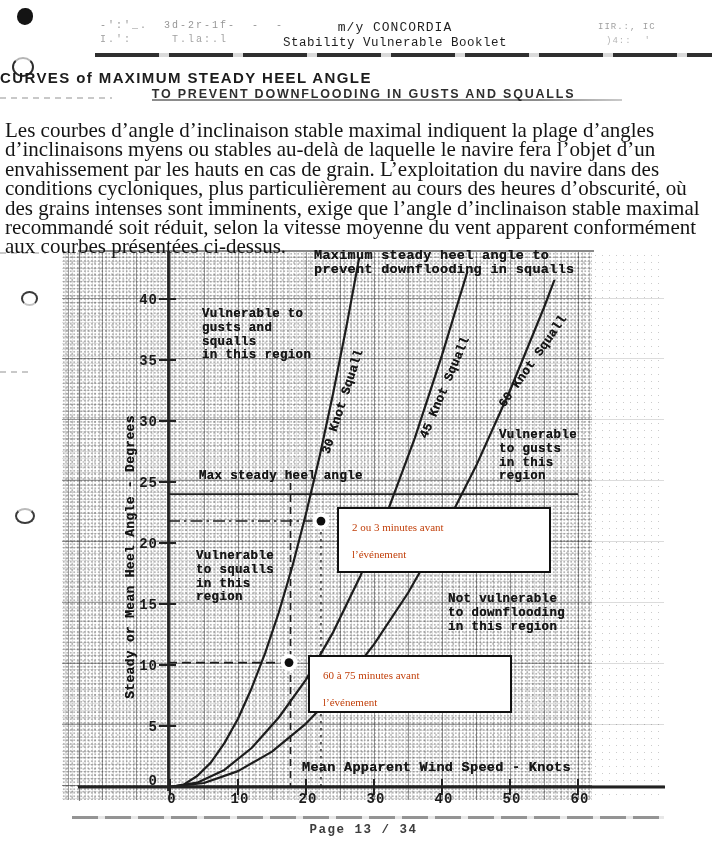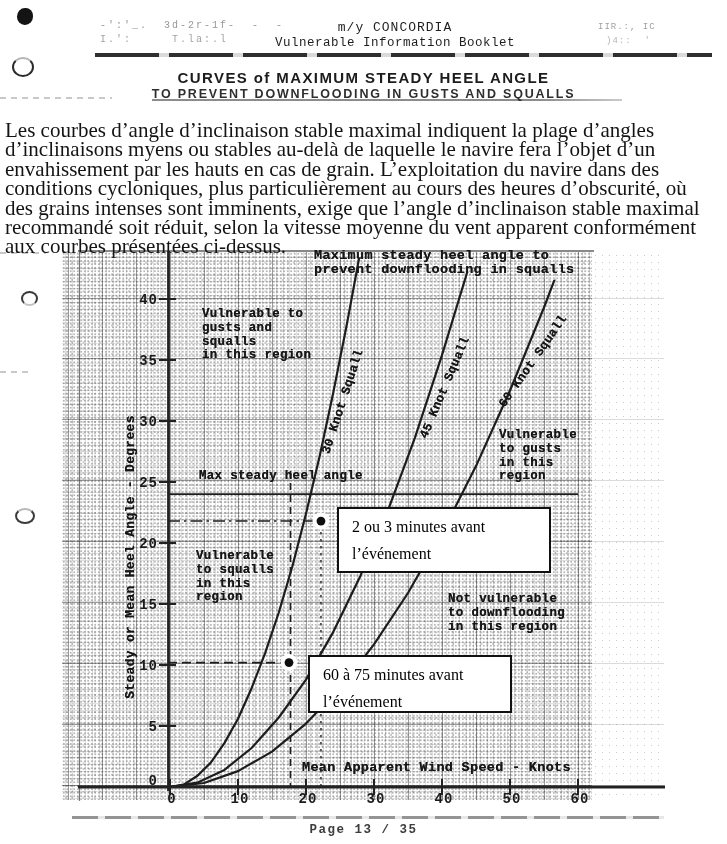--- a/index.html
+++ b/index.html
@@ -21,21 +21,21 @@
   .stamp-r1 { left:598px; top:22px; font-size:9px; letter-spacing:1px; opacity:.45; }
   .stamp-r2 { left:606px; top:36px; font-size:9px; letter-spacing:1px; opacity:.35; }
   .header-center { position:absolute; left:230px; top:20px; width:330px; text-align:center;
                    font-family:"Liberation Mono", monospace; font-weight:normal; color:#1f1f1f; }
   .header-center .vessel  { font-size:13px; letter-spacing:1px; }
   .header-center .booklet { font-size:12.5px; letter-spacing:.5px; margin-top:1px; }
   .header-rule { position:absolute; left:95px; top:53px; width:617px; height:3.5px;
                  background:repeating-linear-gradient(90deg,#2f2f2f 0 64px, rgba(47,47,47,.18) 64px 74px); }
 
   
-  .title1 { position:absolute; left:0; top:69px; width:727px; text-align:center;
+  .title1 { position:absolute; left:0; top:69px; width:727px; text-align:left;
             font-weight:bold; font-size:15px; letter-spacing:1.4px; color:#1c1c1c; }
   .title2 { position:absolute; left:0; top:87px; width:727px; text-align:center;
             font-weight:bold; font-size:12.5px; letter-spacing:1.8px; color:#2e2e2e; }
   .title-smudge { position:absolute; left:152px; top:99px; width:470px; height:2px;
                   background:linear-gradient(90deg, rgba(45,45,45,.55) 0 82%, rgba(45,45,45,.25) 100%); }
 
   
   .intro { position:absolute; left:5px; top:121px; width:714px;
            font-family:"Liberation Serif", serif; font-size:21px; line-height:19.4px;
            color:#141414; }
@@ -77,22 +77,22 @@
   .gust2  { left:199px; top:496px; }
   .xaxis-title { left:302px; top:761px; font-size:13.5px; }
   .y-title { left:131px; top:557px; transform:translate(-50%,-50%) rotate(-90deg);
              font-size:13px; }
   .curve-lbl { transform-origin:center; }
   .lbl-30 { left:344px; top:402px; transform:translate(-50%,-50%) rotate(-72deg); }
   .lbl-45 { left:446px; top:388px; transform:translate(-50%,-50%) rotate(-67deg); }
   .lbl-60 { left:534px; top:362px; transform:translate(-50%,-50%) rotate(-55deg); }
 
   .callout { position:absolute; background:#ffffff; border:2px solid #111;
-             font-family:"Liberation Serif", serif; font-size:16px; line-height:26.5px;
-             color:#000000; white-space:pre; padding:5px 0 0 13px; box-sizing:border-box; }
+             font-family:"Liberation Serif", serif; font-size:11px; line-height:26.5px;
+             color:#c2410c; white-space:pre; padding:5px 0 0 13px; box-sizing:border-box; }
   .callout1 { left:337px; top:507px; width:214px; height:66px; }
   .callout2 { left:308px; top:655px; width:204px; height:58px; }
 
   
   .footer { position:absolute; left:0; top:823px; width:727px; text-align:center;
             font-family:"Liberation Mono", monospace; font-weight:bold; font-size:12.5px;
             letter-spacing:1.5px; color:#3d3d3d; }
 </style>
 </head>
 <body>
@@ -104,21 +104,21 @@
   <div class="punch-ring2"></div>
   <div class="punch-ring3"></div>
   <div class="dashrow dr1"></div>
   <div class="dashrow dr2"></div>
   <div class="dashrow dr3"></div>
 
   <div class="stamp stamp-l1">-':'_.  3d-2r-1f-  -  -</div>
   <div class="stamp stamp-l2">I.':     T.la:.l</div>
   <div class="header-center">
     <div class="vessel">m/y CONCORDIA</div>
-    <div class="booklet">Vulnerable Information Booklet</div>
+    <div class="booklet">Stability Vulnerable Booklet</div>
   </div>
   <div class="stamp stamp-r1">IIR.:, IC</div>
   <div class="stamp stamp-r2">)4::  '</div>
   <div class="header-rule"></div>
 
   <div class="title1">CURVES of MAXIMUM STEADY HEEL ANGLE</div>
   <div class="title2">TO PREVENT DOWNFLOODING IN GUSTS AND SQUALLS</div>
   <div class="title-smudge"></div>
 
   <div class="intro">Les courbes d’angle d’inclinaison stable maximal indiquent la plage d’angles d’inclinaisons myens ou stables au-delà de laquelle le navire fera l’objet d’un envahissement par les hauts en cas de grain. L’exploitation du navire dans des conditions cycloniques, plus particulièrement au cours des heures d’obscurité, où des grains intenses sont imminents, exige que l’angle d’inclinaison stable maximal recommandé soit réduit, selon la vitesse moyenne du vent apparent conformément aux courbes présentées ci-dessus.</div>
@@ -211,14 +211,14 @@
   <div class="tw xaxis-title">Mean Apparent Wind Speed - Knots</div>
   <div class="tw y-title">Steady or Mean Heel Angle - Degrees</div>
 
   <div class="callout callout1">2 ou 3 minutes avant
 l’événement</div>
   <div class="callout callout2">60 à 75 minutes avant
 l’événement</div>
 
   <div class="fig-bottom-edge"></div>
 
-  <div class="footer">Page 13 / 35</div>
+  <div class="footer">Page 13 / 34</div>
 </div>
 
 </body></html>

